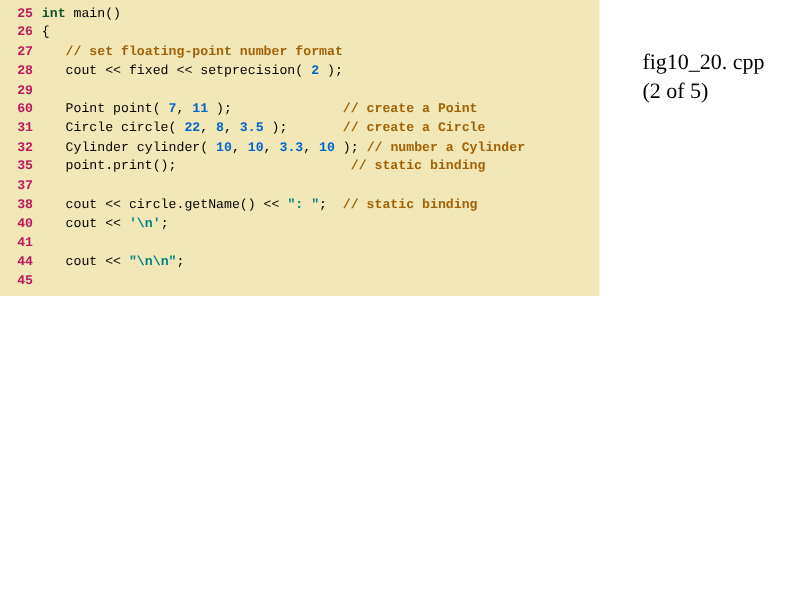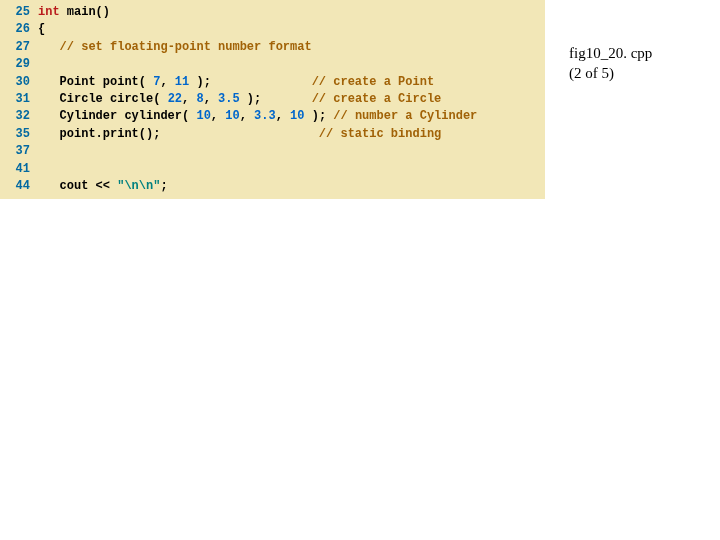--- a/index.html
+++ b/index.html
@@ -18,52 +18,56 @@
     padding: 4px 0 4px 0;
     line-height: 1.45;
   }
   .line {
     white-space: pre;
   }
   .ln {
     display: inline-block;
     width: 30px;
     text-align: right;
-    color: #0369a1;
+    color: #be185d;
     font-weight: bold;
     padding-right: 8px;
   }
-  .kw { color: #b91c1c; font-weight: bold; }
+  .kw { color: #14532d; font-weight: bold; }
   .num { color: #0066cc; font-weight: bold; }
   .com { color: #a16207; font-weight: bold; }
   .str { color: #008080; font-weight: bold; }
-  .txt { color: #000; font-weight: bold; }
+  .txt { color: #000; font-weight: normal; }
   .caption {
     position: absolute;
-    left: 569px;
+    left: 584px;
     top: 44px;
     font-family: "Times New Roman", serif;
-    font-size: 15px;
+    font-size: 20px;
     line-height: 1.3;
     color: #000;
   }
 </style>
 </head>
 <body>
 
 <div class="code-block" id="code-block">
     <div class="line"><span class="ln">25</span><span class="kw">int</span><span class="txt"> main()</span></div>
     <div class="line"><span class="ln">26</span><span class="txt">{</span></div>
     <div class="line"><span class="ln">27</span><span class="txt">   </span><span class="com">// set floating-point number format</span></div>
+    <div class="line"><span class="ln">28</span><span class="txt">   cout &lt;&lt; fixed &lt;&lt; setprecision( </span><span class="num">2</span><span class="txt"> );</span></div>
     <div class="line"><span class="ln">29</span><span class="txt"></span></div>
-    <div class="line"><span class="ln">30</span><span class="txt">   Point point( </span><span class="num">7</span><span class="txt">, </span><span class="num">11</span><span class="txt"> );              </span><span class="com">// create a Point</span></div>
+    <div class="line"><span class="ln">60</span><span class="txt">   Point point( </span><span class="num">7</span><span class="txt">, </span><span class="num">11</span><span class="txt"> );              </span><span class="com">// create a Point</span></div>
     <div class="line"><span class="ln">31</span><span class="txt">   Circle circle( </span><span class="num">22</span><span class="txt">, </span><span class="num">8</span><span class="txt">, </span><span class="num">3.5</span><span class="txt"> );       </span><span class="com">// create a Circle</span></div>
     <div class="line"><span class="ln">32</span><span class="txt">   Cylinder cylinder( </span><span class="num">10</span><span class="txt">, </span><span class="num">10</span><span class="txt">, </span><span class="num">3.3</span><span class="txt">, </span><span class="num">10</span><span class="txt"> ); </span><span class="com">// number a Cylinder</span></div>
     <div class="line"><span class="ln">35</span><span class="txt">   point.print();                      </span><span class="com">// static binding</span></div>
     <div class="line"><span class="ln">37</span><span class="txt"></span></div>
+    <div class="line"><span class="ln">38</span><span class="txt">   cout &lt;&lt; circle.getName() &lt;&lt; </span><span class="str">": "</span><span class="txt">;  </span><span class="com">// static binding</span></div>
+    <div class="line"><span class="ln">40</span><span class="txt">   cout &lt;&lt; </span><span class="str">'\n'</span><span class="txt">;</span></div>
     <div class="line"><span class="ln">41</span><span class="txt"></span></div>
     <div class="line"><span class="ln">44</span><span class="txt">   cout &lt;&lt; </span><span class="str">"\n\n"</span><span class="txt">;</span></div>
+    <div class="line"><span class="ln">45</span><span class="txt"></span></div>
   </div>
 
 <div class="caption">
   <span>fig10_20. cpp</span><br>
   <span>(2 of 5)</span>
 </div>
 
 </body></html>

